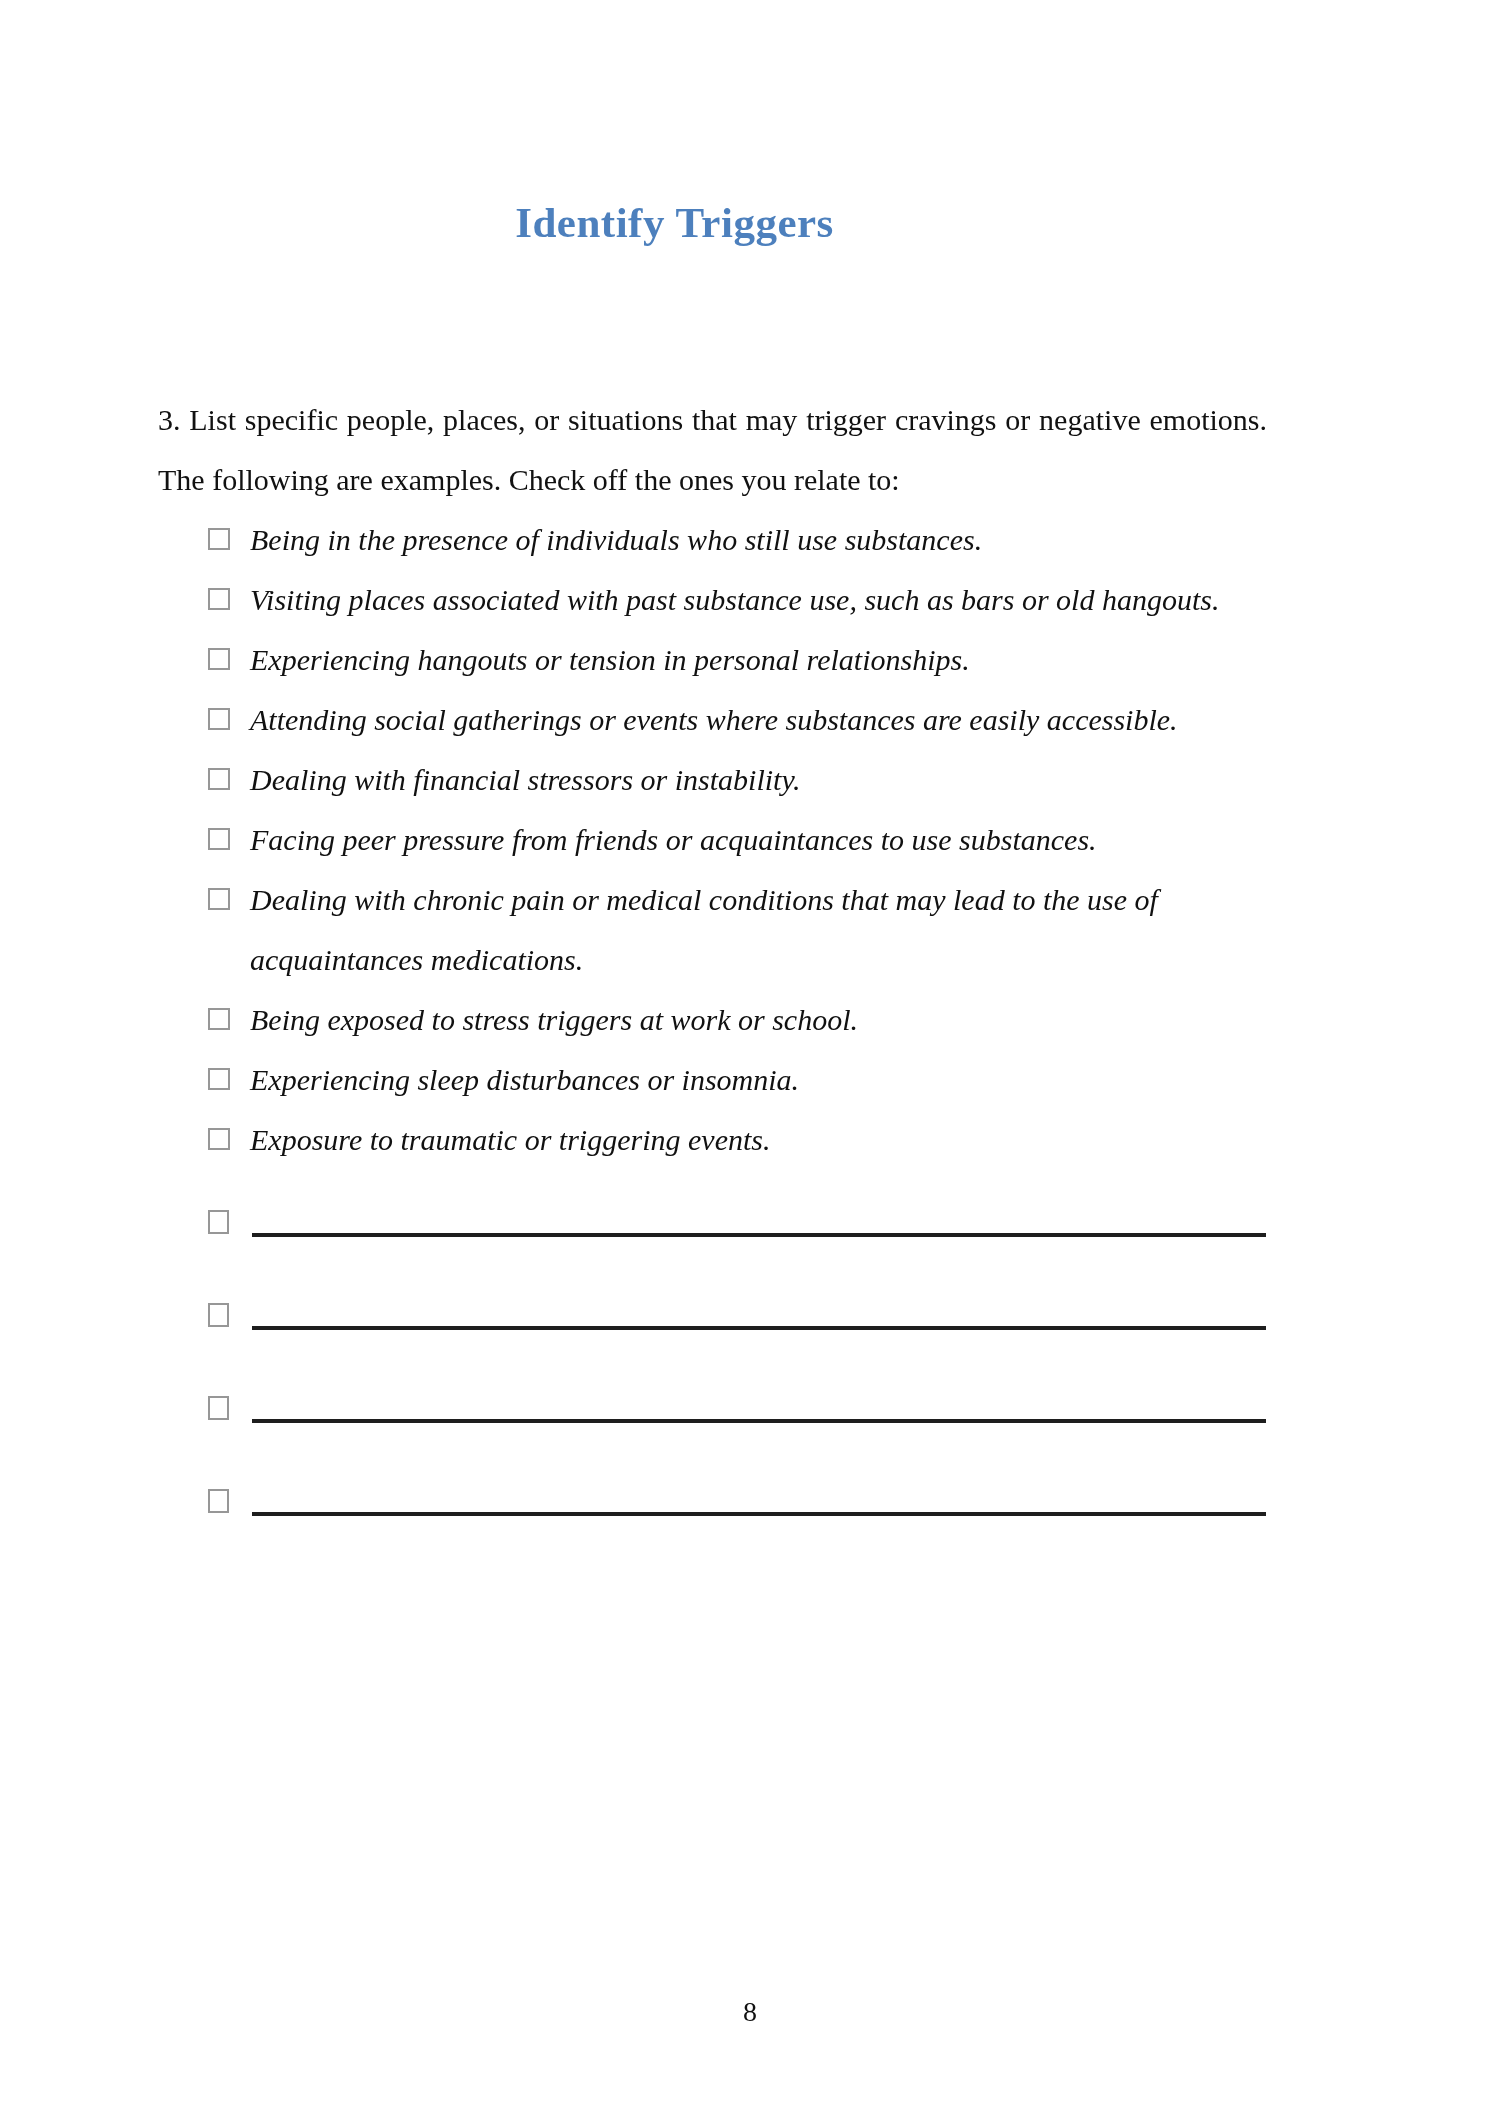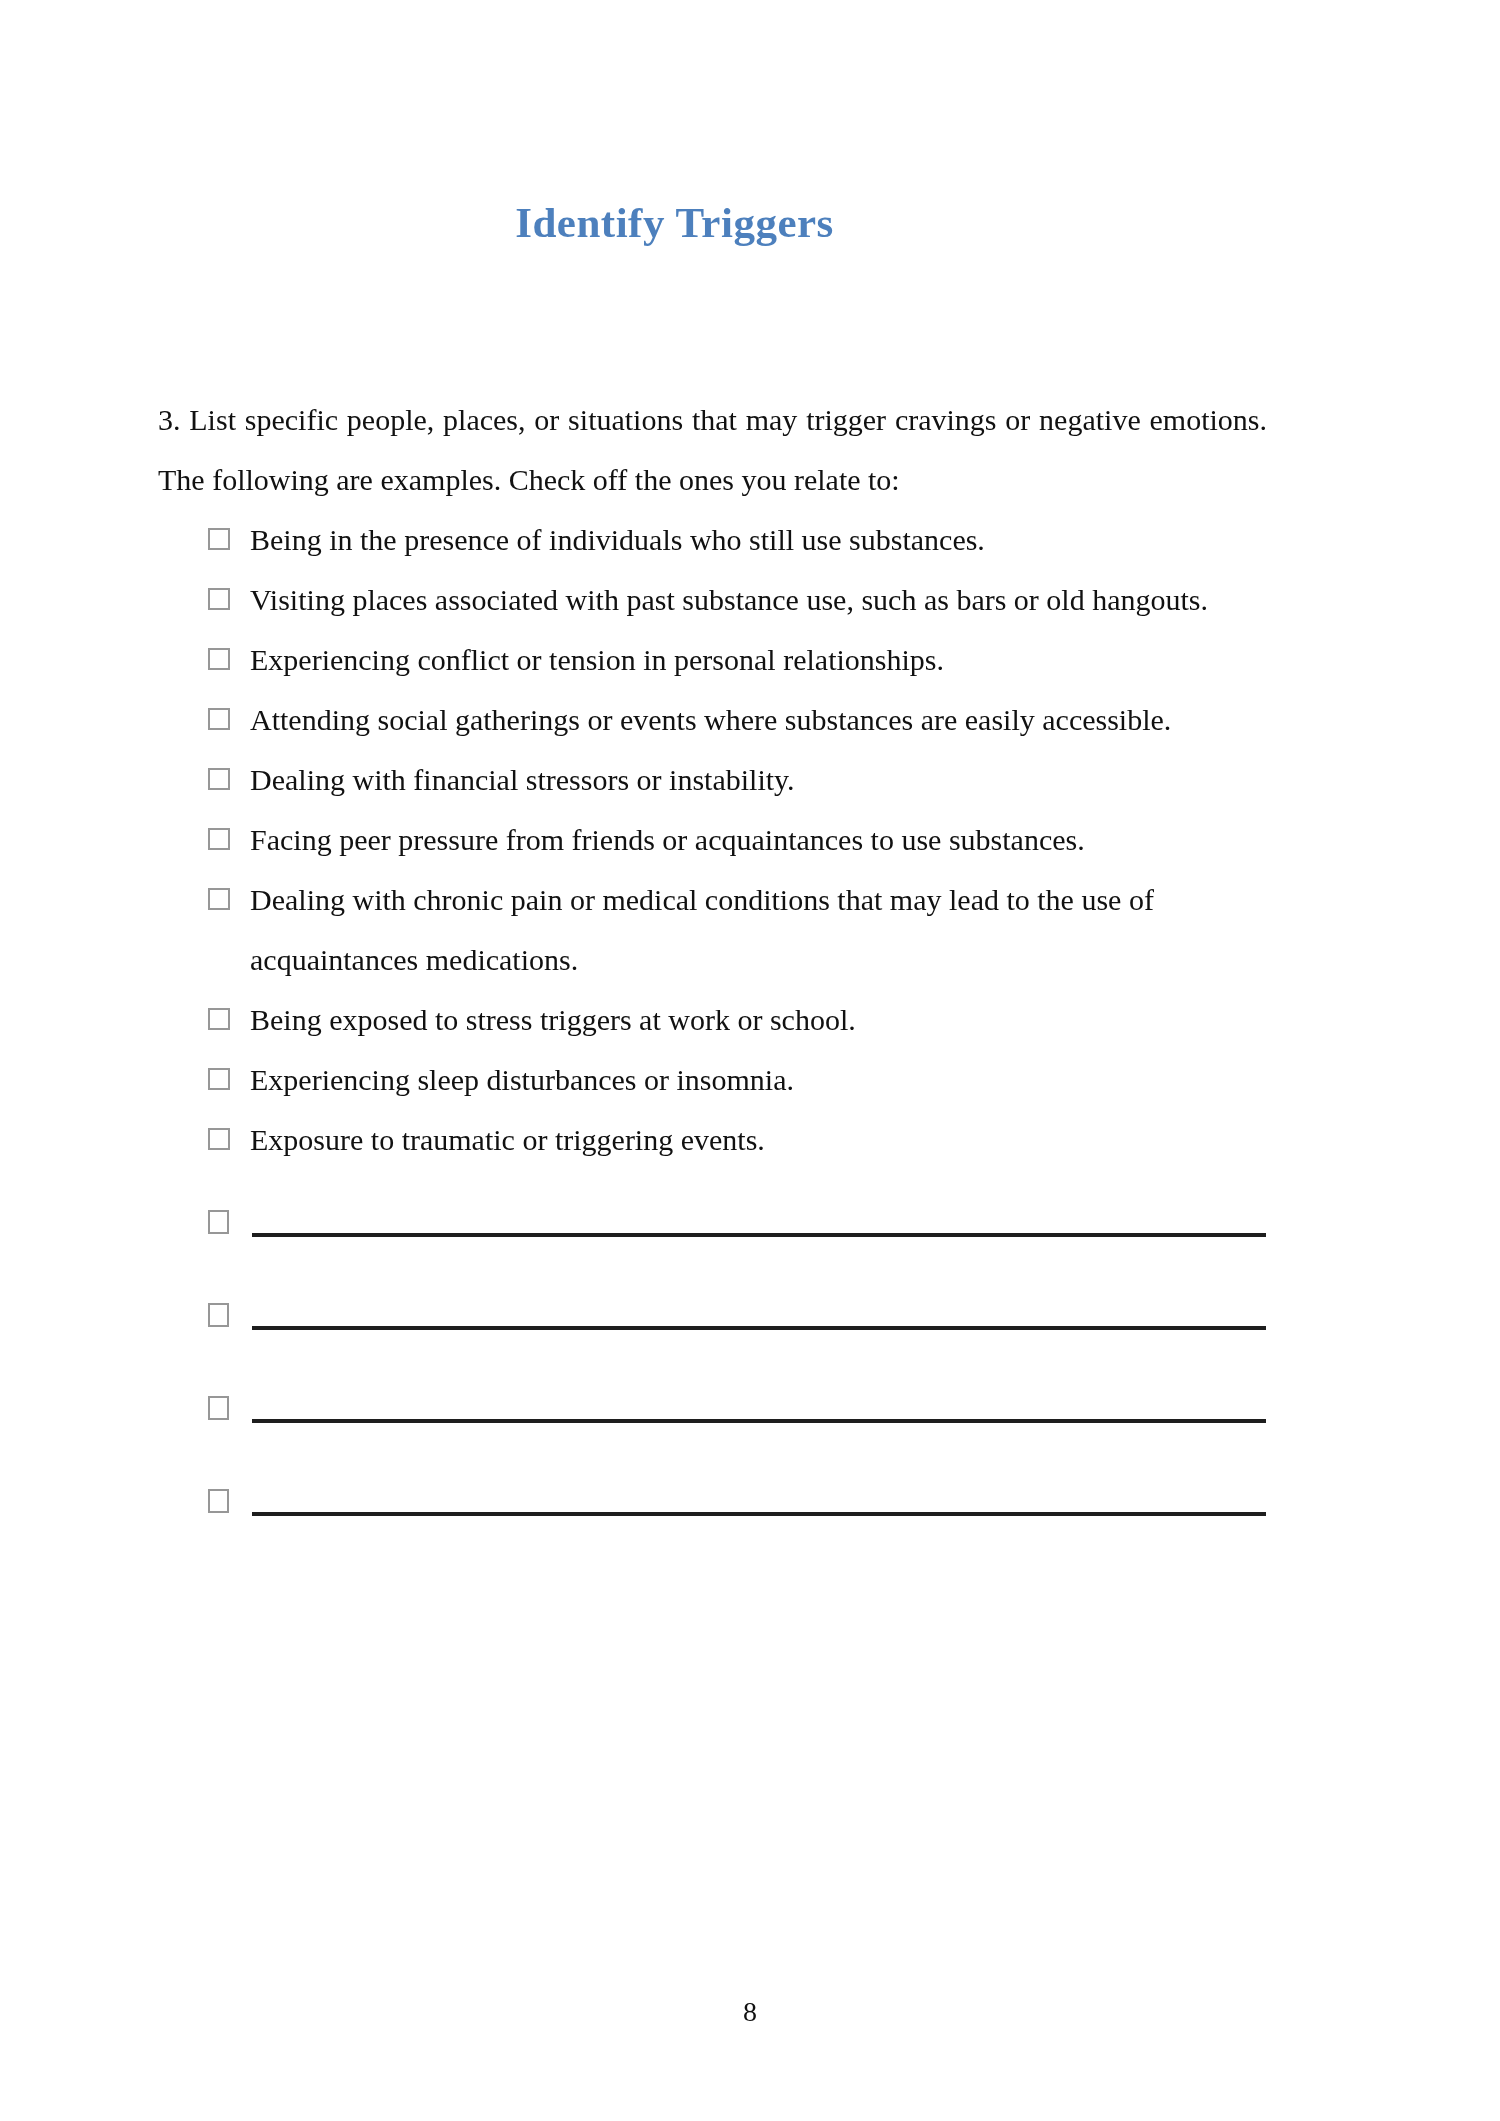--- a/index.html
+++ b/index.html
@@ -21,21 +21,21 @@
     font-weight: 700;
     color: var(--title-blue, #4d80bd);
     letter-spacing: 0.5px;
   }
   .intro {
     margin: 144px 233px 0 158px;
     font-size: 30px;
     line-height: 60px;
     text-align: justify;
   }
-  .checklist { margin: 0 245px 0 208px; }
+  .checklist { margin: 0 245px 0 208px; font-style: italic; }
   .check-item {
     display: flex;
     align-items: flex-start;
     font-size: 30px;
     line-height: 60px;
   }
   .cbx {
     flex: none;
     width: 22px;
     height: 22px;
@@ -88,21 +88,21 @@
       <div class="check-item">
         <span class="cbx"></span>
         <span class="txt">Being in the presence of individuals who still use substances.</span>
       </div>
       <div class="check-item">
         <span class="cbx"></span>
         <span class="txt">Visiting places associated with past substance use, such as bars or old hangouts.</span>
       </div>
       <div class="check-item">
         <span class="cbx"></span>
-        <span class="txt">Experiencing conflict or tension in personal relationships.</span>
+        <span class="txt">Experiencing hangouts or tension in personal relationships.</span>
       </div>
       <div class="check-item">
         <span class="cbx"></span>
         <span class="txt">Attending social gatherings or events where substances are easily accessible.</span>
       </div>
       <div class="check-item">
         <span class="cbx"></span>
         <span class="txt">Dealing with financial stressors or instability.</span>
       </div>
       <div class="check-item">

